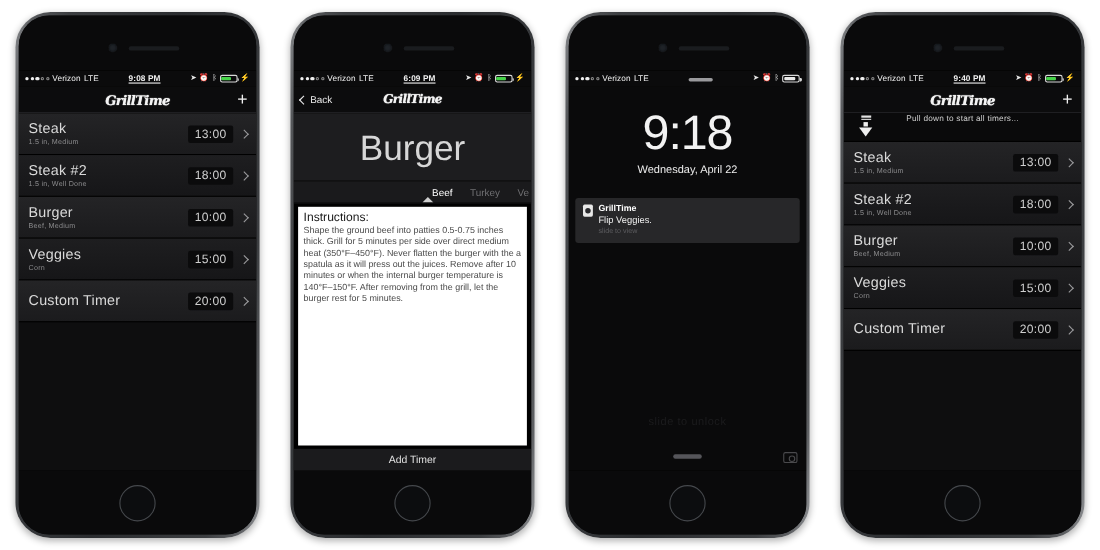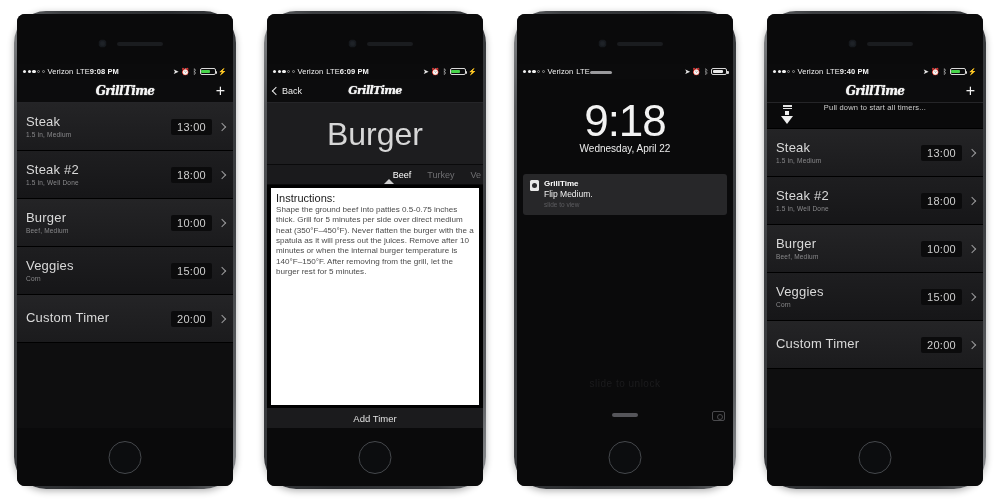--- a/index.html
+++ b/index.html
@@ -24,21 +24,21 @@
     position: relative;
     width: 222px; height: 478px;
     border-radius: 32px;
     background: linear-gradient(100deg,#8d8f92 0%,#55575a 6%,#3c3e41 16%,#2a2c2f 50%,#3c3e41 84%,#5e6063 94%,#97999c 100%);
     padding: 3px;
     box-shadow: 0 2px 7px rgba(0,0,0,0.30);
     flex: 0 0 auto;
   }
   .phone-inner {
     width: 100%; height: 100%;
-    border-radius: 8px;
+    border-radius: 28px;
     background: #0a0a0b;
     position: relative;
     overflow: hidden;
     display: flex;
     flex-direction: column;
   }
   .top-chin {
     height: 50px; position: relative; flex: 0 0 auto;
     background: #0a0a0b;
   }
@@ -79,21 +79,21 @@
     display: flex; align-items: center;
     padding: 0 6px;
     font-size: 7.5px; color: #f2f2f2;
     background: #0b0b0c;
     letter-spacing: .1px;
   }
   .sb-left { display: flex; align-items: center; gap: 3px; }
   .dots { display: flex; align-items: center; gap: 1.5px; }
   .dots i { width: 3.2px; height: 3.2px; border-radius: 50%; background: #f0f0f0; display: block; }
   .dots i.hollow { background: transparent; border: .7px solid #8d8d8d; width: 3px; height: 3px; }
-  .sb-center { flex: 1; font-weight: bold; font-size: 7.5px; }
+  .sb-center { flex: 1; text-align: center; font-weight: bold; font-size: 7.5px; text-decoration: underline; }
   .sb-right { display: flex; align-items: center; gap: 2.5px; }
   .battery {
     width: 16px; height: 7.5px; border: .8px solid #d8d8d8; border-radius: 2px;
     position: relative; padding: .8px;
   }
   .battery::after {
     content:""; position: absolute; right: -2.6px; top: 2px;
     width: 1.6px; height: 3px; background: #d8d8d8; border-radius: 0 1px 1px 0;
   }
   .battery span { display: block; height: 100%; width: 72%; background: #47d34a; border-radius: 1px; }
@@ -133,21 +133,21 @@
   }
   .chev-left {
     display:inline-block; width: 6px; height: 6px;
     border-left: 1.6px solid #ececec; border-bottom: 1.6px solid #ececec;
     transform: rotate(45deg); margin-right: 1px;
   }
 
   
   .list { flex: 1 1 auto; background: #0e0e0f; overflow: hidden; }
   .row {
-    height: 48px;
+    height: 38px;
     display: flex; align-items: center;
     padding: 0 8px 0 9px;
     border-bottom: .6px solid #000;
     background: linear-gradient(180deg,#242426 0%,#1b1b1d 100%);
     cursor: pointer;
   }
   .row:nth-child(even) { background: linear-gradient(180deg,#1e1e20 0%,#161618 100%); }
   .row-text { flex: 1 1 auto; min-width: 0; }
   .row-title {
     font-size: 13px; color: #d9d9d9; font-weight: 300;
@@ -255,21 +255,21 @@
   }
 
   
   .lock { flex: 1 1 auto; background: #0a0a0b; display: flex; flex-direction: column; position: relative; }
   .lock-clock {
     text-align: center; margin-top: 20px;
     font-size: 44px; font-weight: 200; color: #f2f2f2; line-height: 1;
     letter-spacing: -1px;
   }
   .lock-date {
-    text-align: center; margin-top: 0;
+    text-align: center; margin-top: 6px;
     font-size: 10px; color: #ededed; font-weight: 400;
   }
   .notif {
     margin: 20px 6px 0 6px;
     background: rgba(42,42,45,.92);
     border-radius: 3px;
     padding: 5px 7px 7px 7px;
     display: flex; gap: 5px;
     cursor: pointer;
   }
@@ -498,21 +498,21 @@
         </div>
 
         <div class="lock">
           <div class="lock-clock">9:18</div>
           <div class="lock-date">Wednesday, April 22</div>
 
           <div class="notif">
             <div class="notif-icon"></div>
             <div>
               <div class="notif-app">GrillTime</div>
-              <div class="notif-msg">Flip Medium.</div>
+              <div class="notif-msg">Flip Veggies.</div>
               <div class="notif-slide">slide to view</div>
             </div>
           </div>
 
           <div class="lock-bottom">
             <div class="slide-unlock">slide to unlock</div>
             <div class="lock-grab2"></div>
             <div class="camera-ic"></div>
           </div>
         </div>

